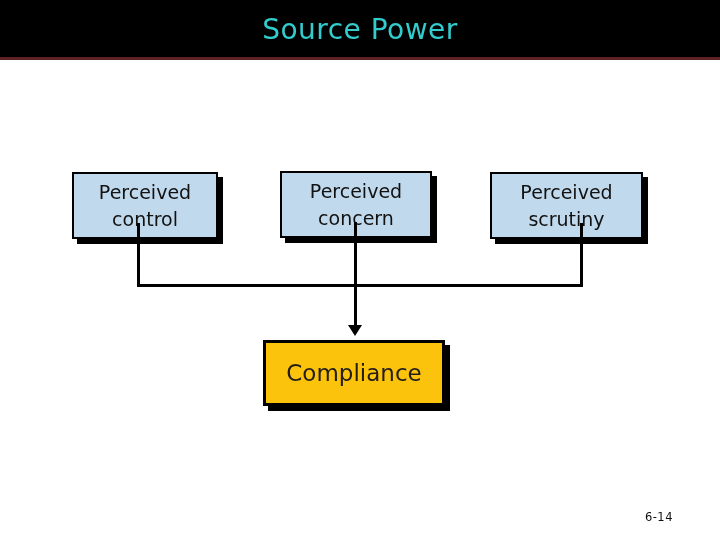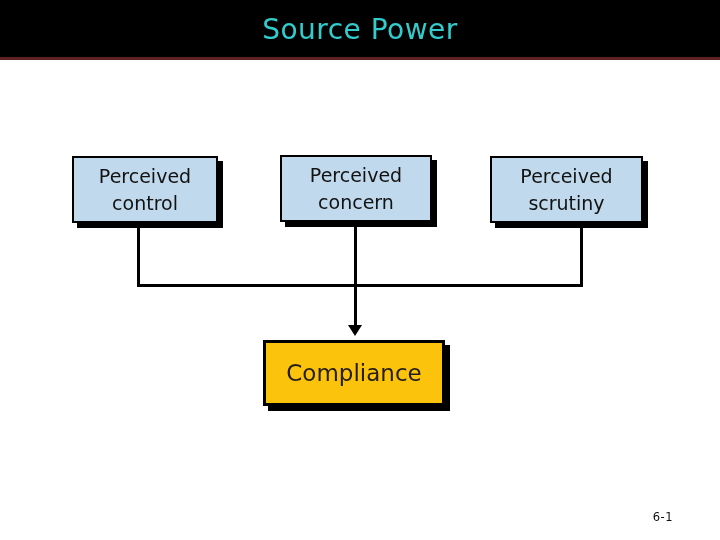--- a/index.html
+++ b/index.html
@@ -42,20 +42,21 @@
     background: var(--source-box-fill, #c1d9ec);
     border: 2.5px solid var(--box-border, #000);
     box-shadow: 5px 5px 0 0 var(--box-border, #000);
     display: flex;
     align-items: center;
     justify-content: center;
     text-align: center;
     font-size: 19px;
     line-height: 27px;
     color: var(--box-text, #121212);
+    margin-top: 16px;
   }
   .src-box span { white-space: pre-line; }
   .box1 { left: 72px;  top: 156px; width: 146px; height: 67px; }
   .box2 { left: 280px; top: 155px; width: 152px; height: 67px; }
   .box3 { left: 490px; top: 156px; width: 153px; height: 67px; }
   
   .connector {
     position: absolute;
     background: var(--connector, #000);
   }
@@ -127,15 +128,15 @@
     <div class="connector h-line"></div>
     <div class="connector v-mid"></div>
     <div class="arrowhead"></div>
 
     <div class="outcome-box">
       <span>Compliance</span>
     </div>
 
   </main>
 
-  <div class="page-number">6-1</div>
+  <div class="page-number">6-14</div>
 
 </div>
 
 </body></html>

